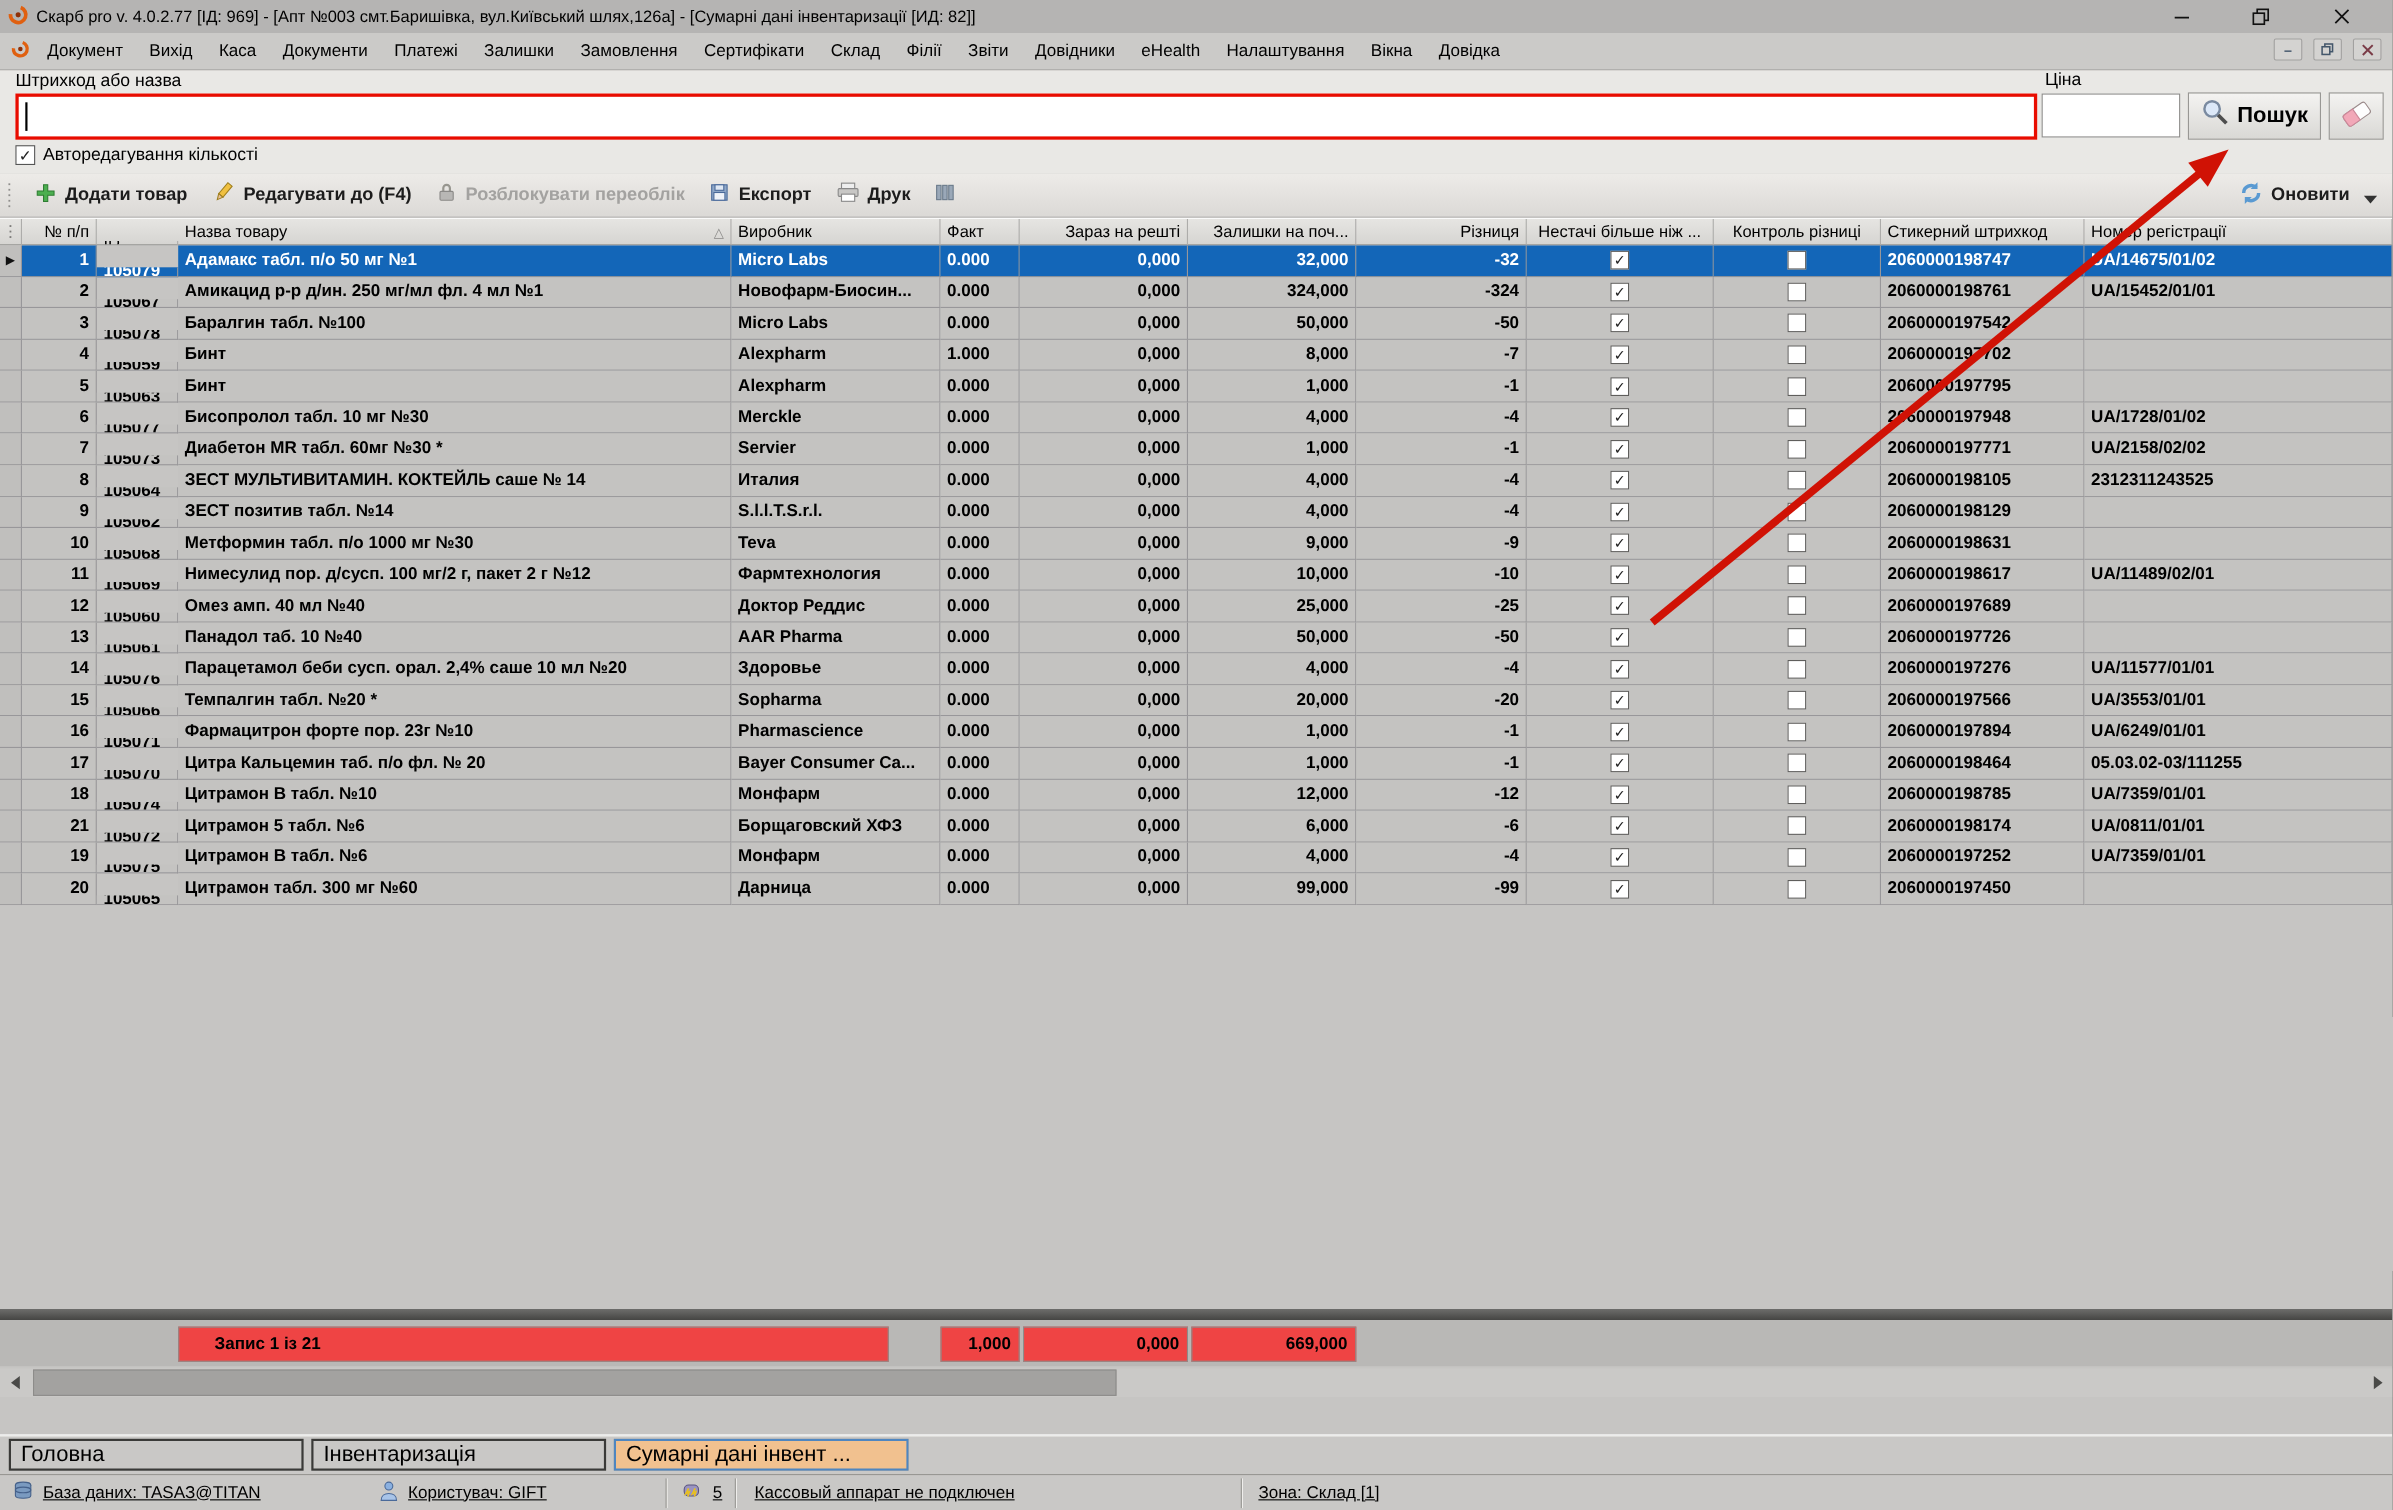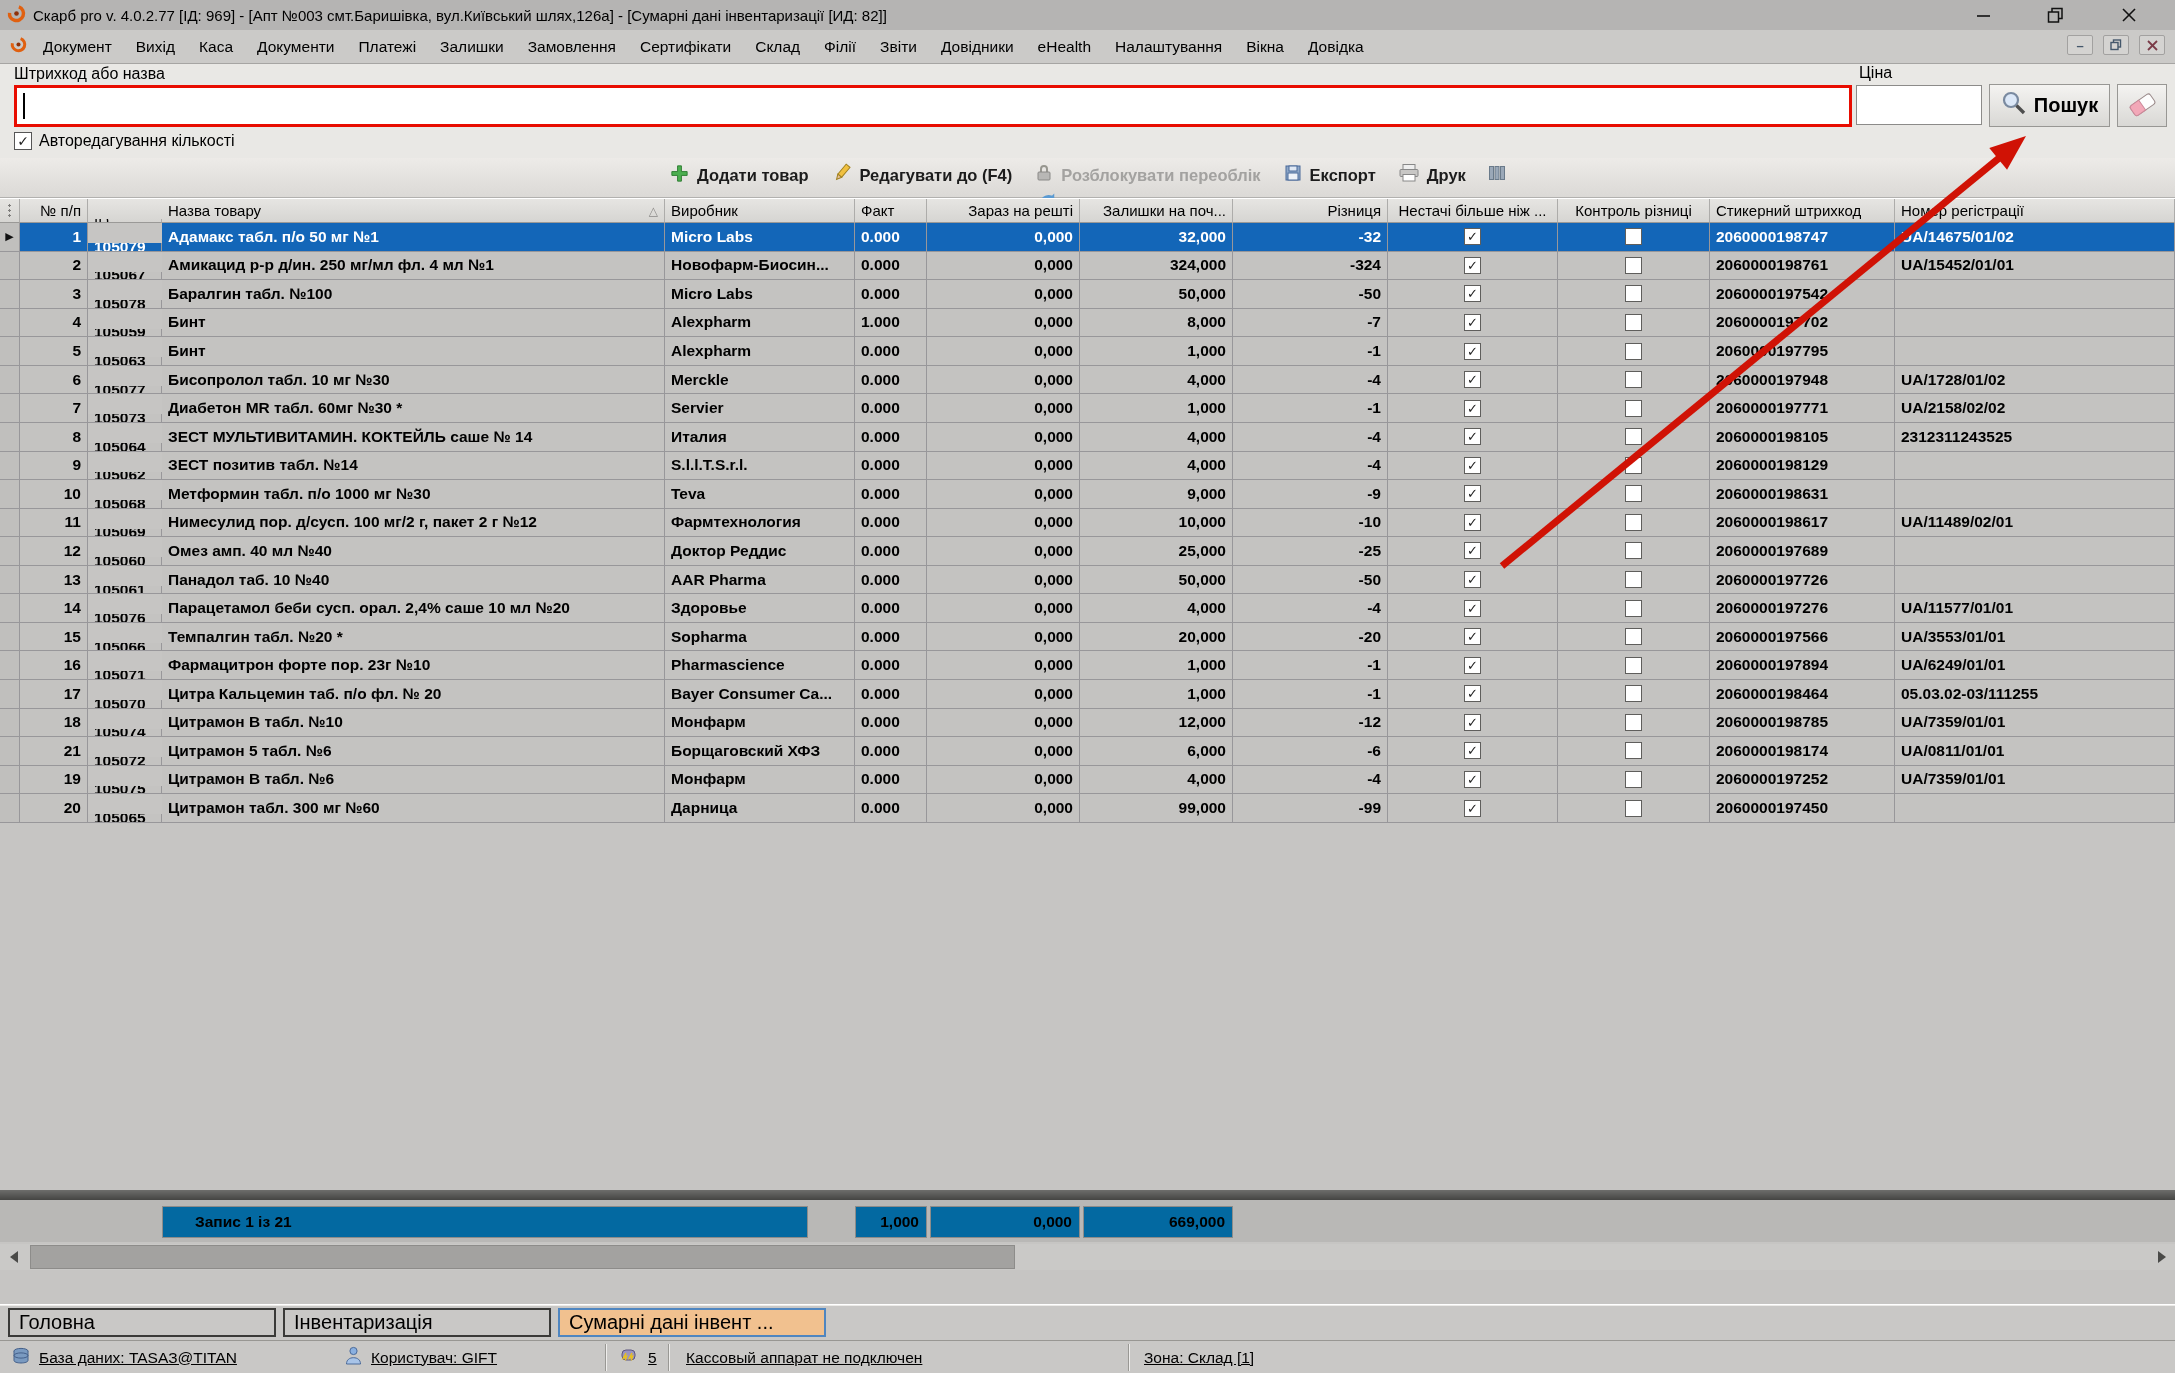--- a/index.html
+++ b/index.html
@@ -34,21 +34,21 @@
     display:flex;align-items:center;justify-content:center;gap:6px;font-size:20px;font-weight:bold;}
   .erase-btn{position:absolute;left:2117px;top:20px;width:50px;height:43px;
     background:linear-gradient(#f4f3f1,#d9d8d5);border:1px solid #989794;
     display:flex;align-items:center;justify-content:center;}
   .autocheck{position:absolute;left:14px;top:68px;display:flex;align-items:center;gap:7px;font-size:16px;}
   .cbx{width:18px;height:18px;background:#fff;border:1px solid #555;display:flex;
     align-items:center;justify-content:center;font-size:14px;font-weight:bold;color:#222;line-height:1;}
   
   .toolbar{position:absolute;top:158px;left:0;right:0;height:40px;
     background:linear-gradient(#edebe8,#dbd9d6);border-bottom:1px solid #b2b1af;
-    display:flex;align-items:center;font-size:16.5px;font-weight:600;color:#1c1c1c;flex-direction:column;}
+    display:flex;align-items:center;font-size:16.5px;font-weight:600;color:#1c1c1c;}
   .tb-handle{width:6px;height:26px;margin:0 8px 0 6px;
     background-image:radial-gradient(#8f8e8c 1.2px,transparent 1.3px);background-size:5px 5px;}
   .tbtn{display:flex;align-items:center;gap:7px;padding:0 11px;height:34px;white-space:nowrap;}
   .tbtn.disabled{color:#a3a2a0;}
   .toolbar .spacer{flex:1;}
   .caret-down{width:0;height:0;border-left:6px solid transparent;border-right:6px solid transparent;
     border-top:7px solid #333;margin:8px 14px 0 2px;}
   
   .thead{position:absolute;top:198px;left:0;width:2175px;height:25px;display:flex;
     background:linear-gradient(#e6e5e2,#d5d4d1);border-top:1px solid #fff;font-size:15px;}
@@ -76,21 +76,21 @@
   .sort-tri{margin-left:auto;color:#8a8987;font-size:12px;}
   .corner-ico{width:6px;height:16px;margin:0 auto;
     background-image:radial-gradient(#7e7d7b 1.1px,transparent 1.2px);background-size:5px 5px;}
   .tcheck{width:17px;height:17px;background:#fff;border:1px solid #5f5e5c;display:flex;
     align-items:center;justify-content:center;font-size:13px;color:#222;line-height:1;}
   .empty-area{position:absolute;top:823px;left:0;width:2175px;height:367px;background:#c6c5c3;}
   .splitter{position:absolute;top:1190px;left:0;width:2175px;height:10px;
     background:linear-gradient(#6d6d6b,#454543);}
   
   .summary{position:absolute;top:1200px;left:0;width:2175px;height:42px;background:#b9b8b6;font-size:15.5px;font-weight:bold;}
-  .sumbox{position:absolute;top:6px;height:32px;background:#0369a1;border:1px solid #8d8c8a;
+  .sumbox{position:absolute;top:6px;height:32px;background:#ef4444;border:1px solid #8d8c8a;
     display:flex;align-items:center;}
   .sb-record{left:162px;width:646px;padding-left:32px;}
   .sb-fact{left:855px;width:72px;justify-content:flex-end;padding-right:7px;}
   .sb-now{left:930px;width:150px;justify-content:flex-end;padding-right:7px;}
   .sb-begin{left:1083px;width:150px;justify-content:flex-end;padding-right:7px;}
   
   .hscroll{position:absolute;top:1244px;left:0;width:2175px;height:26px;background:#cac9c7;}
   .hs-btn{position:absolute;top:0;width:27px;height:26px;display:flex;align-items:center;justify-content:center;}
   .tri-l{width:0;height:0;border-top:6px solid transparent;border-bottom:6px solid transparent;border-right:8px solid #4a4a48;}
   .tri-r{width:0;height:0;border-top:6px solid transparent;border-bottom:6px solid transparent;border-left:8px solid #4a4a48;}

